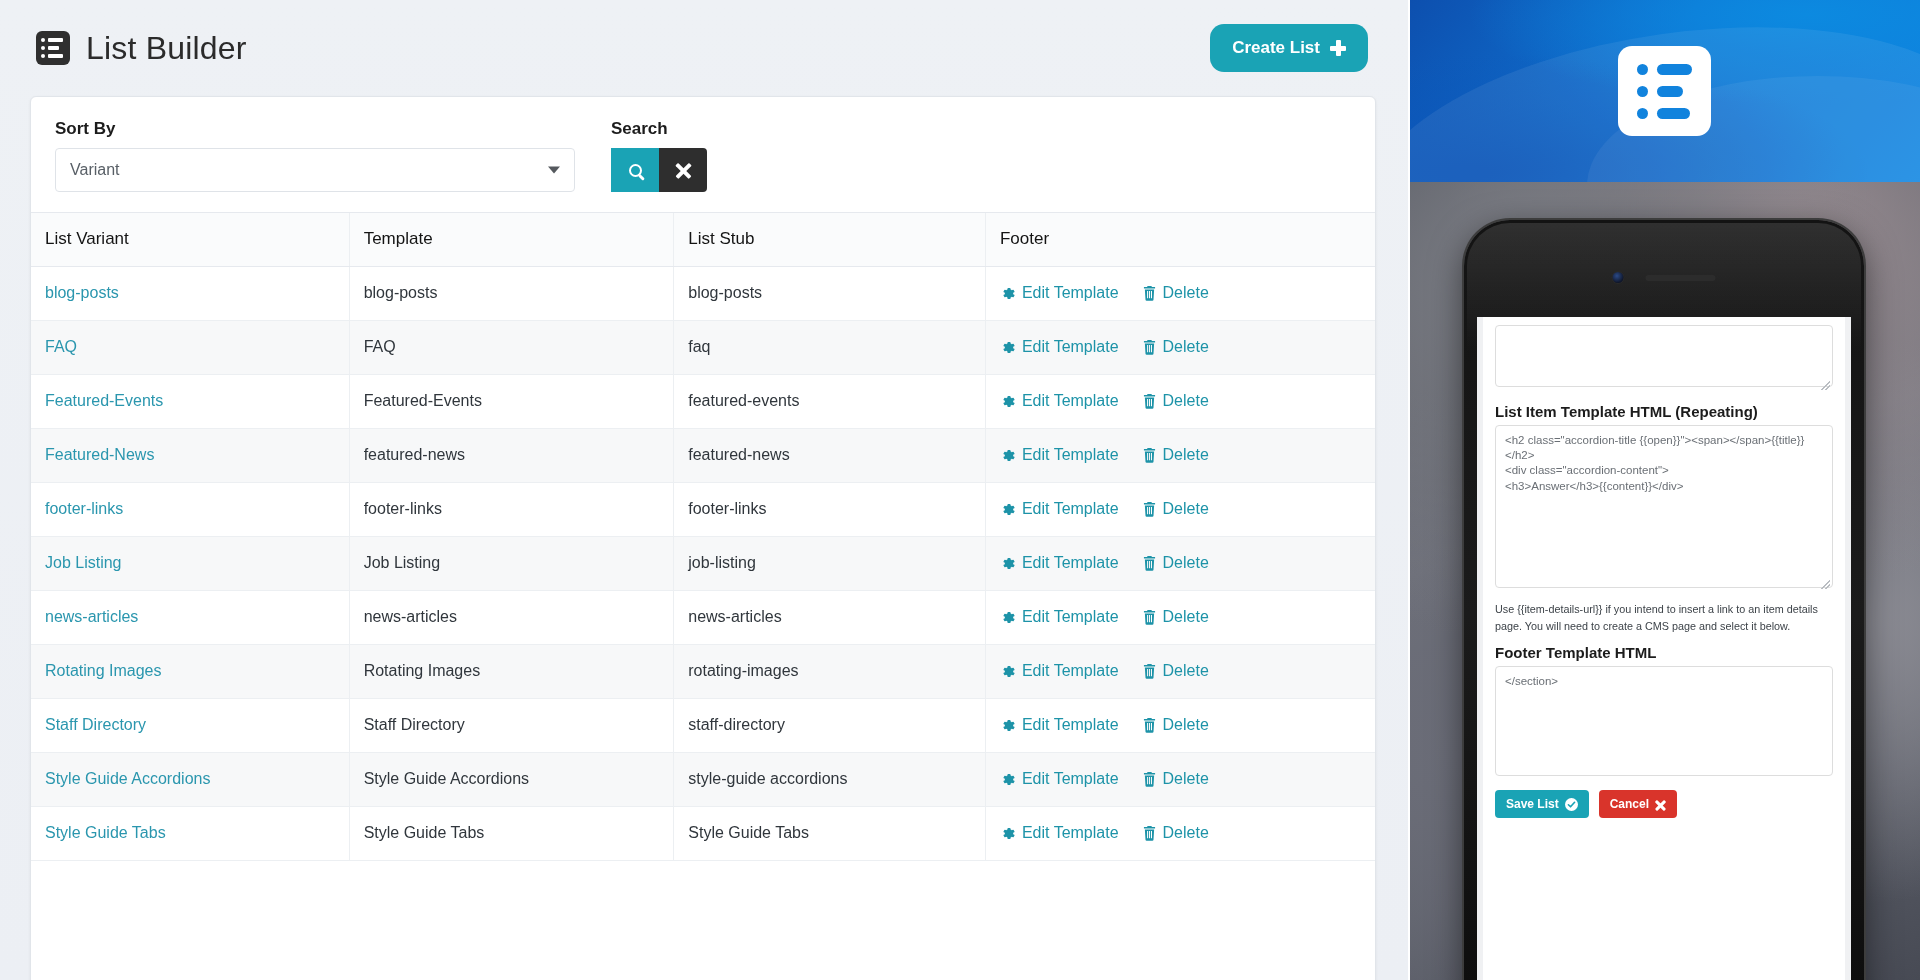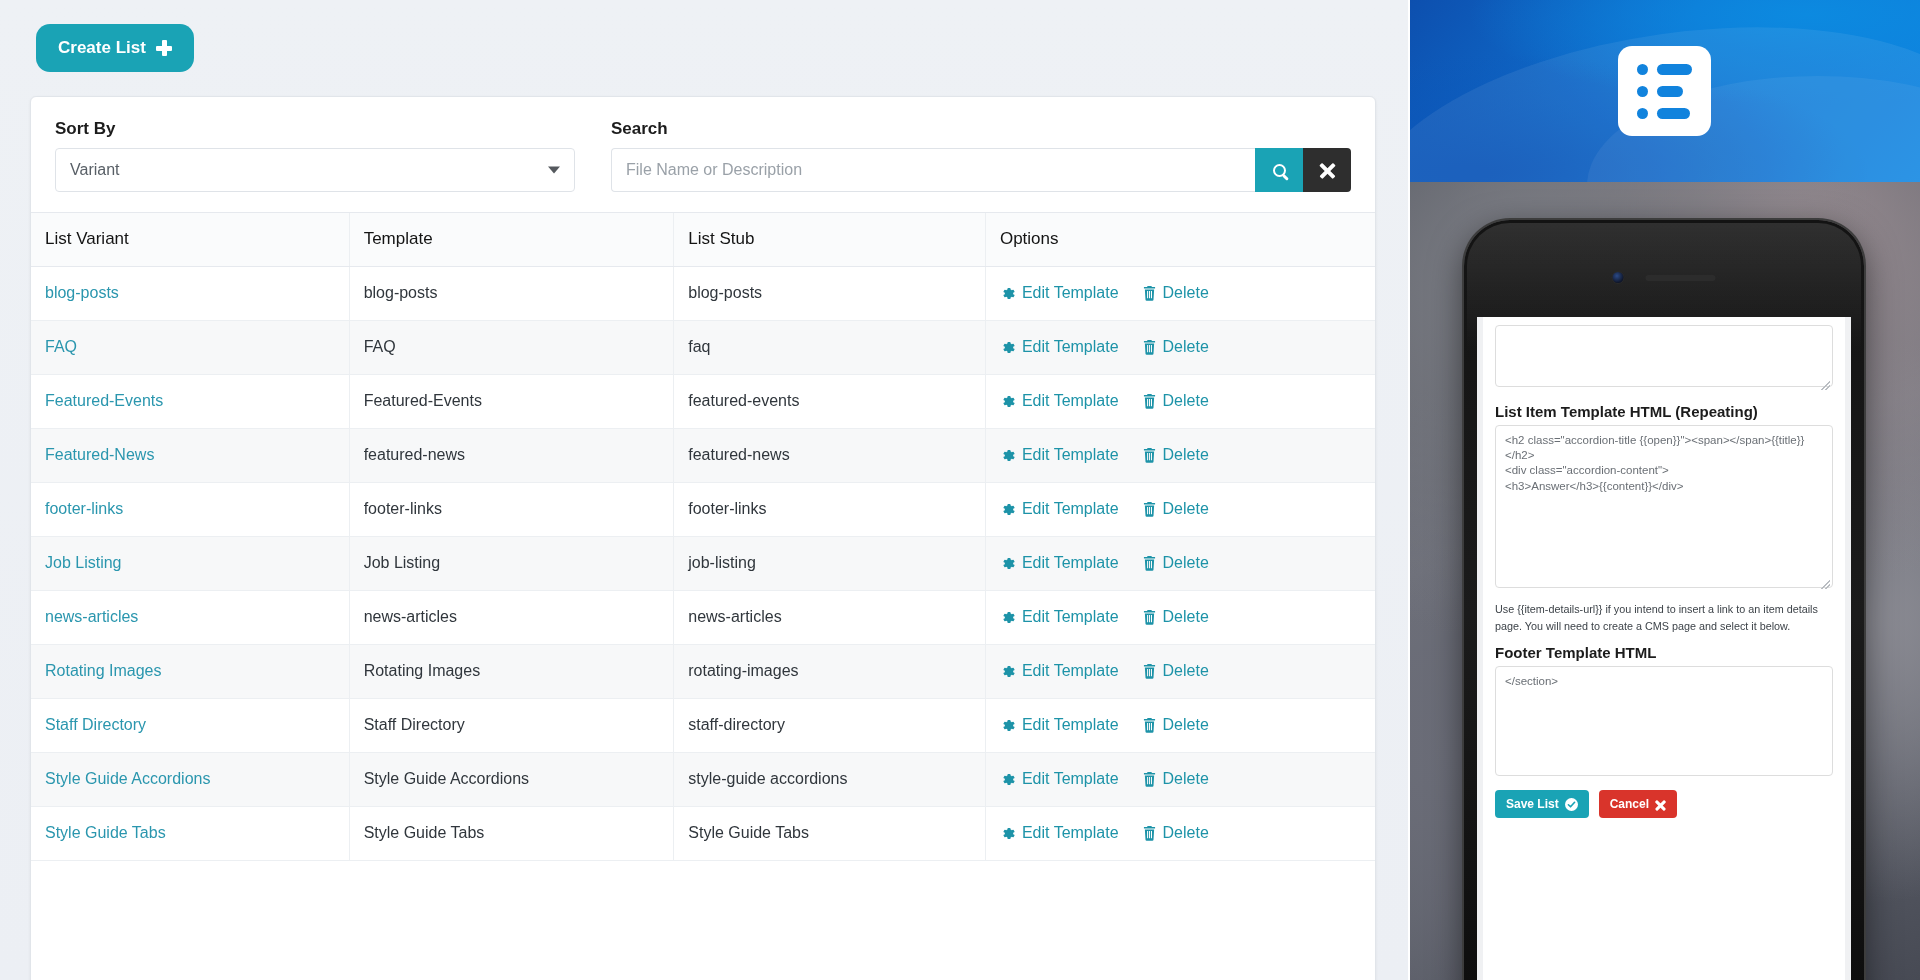--- a/index.html
+++ b/index.html
@@ -290,40 +290,56 @@
   }
 </style>
 </head>
 <body>
 
 <div class="app">
 
   <div class="main">
 
     <div class="page-header">
+      <div class="title-wrap">
+        <div class="title-icon">
+          <div class="ti-row">
+              <span class="ti-dot"></span>
+              <span class="ti-bar ti-b1"></span>
+            </div>
+          <div class="ti-row">
+              <span class="ti-dot"></span>
+              <span class="ti-bar ti-b2"></span>
+            </div>
+          <div class="ti-row">
+              <span class="ti-dot"></span>
+              <span class="ti-bar ti-b3"></span>
+            </div>
+        </div>
+        <h1 class="page-title">List Builder</h1>
+      </div>
       <button class="btn-create">
         <span>Create List</span>
         <span class="plus-glyph"></span>
       </button>
     </div>
 
     <div class="card">
 
       <div class="filters">
         <div class="f-sort">
           <span class="f-label">Sort By</span>
           <div class="select-box">
             <span>Variant</span>
             <span class="caret"></span>
           </div>
         </div>
         <div class="f-search">
           <span class="f-label">Search</span>
           <div class="search-group">
-            <input class="search-input" type="text" value="" placeholder="File Name or Description" style="">
             <button class="btn-sq btn-search">
               <span class="mag"></span>
             </button>
             <button class="btn-sq btn-clear">
               <span class="xglyph"></span>
             </button>
           </div>
         </div>
       </div>
 
@@ -332,21 +348,21 @@
           <col class="col-1">
             <col class="col-2">
             <col class="col-3">
             <col class="col-4">
         </colgroup>
         <thead>
           <tr>
             <th>List Variant</th>
             <th>Template</th>
             <th>List Stub</th>
-            <th>Options</th>
+            <th>Footer</th>
           </tr>
         </thead>
         <tbody id="table-body">
             <tr>
               <td><a class="lnk" href="#">blog-posts</a></td>
               <td>blog-posts</td>
               <td>blog-posts</td>
               <td>
                 <div class="opts">
                   <a class="opt" href="#">

